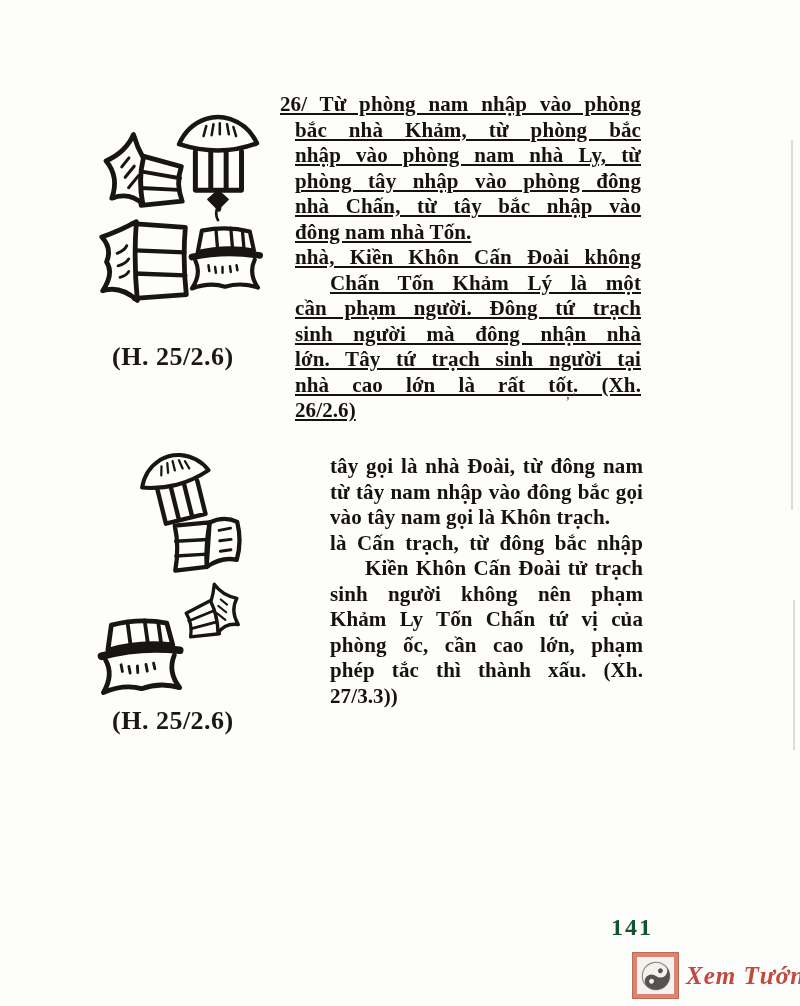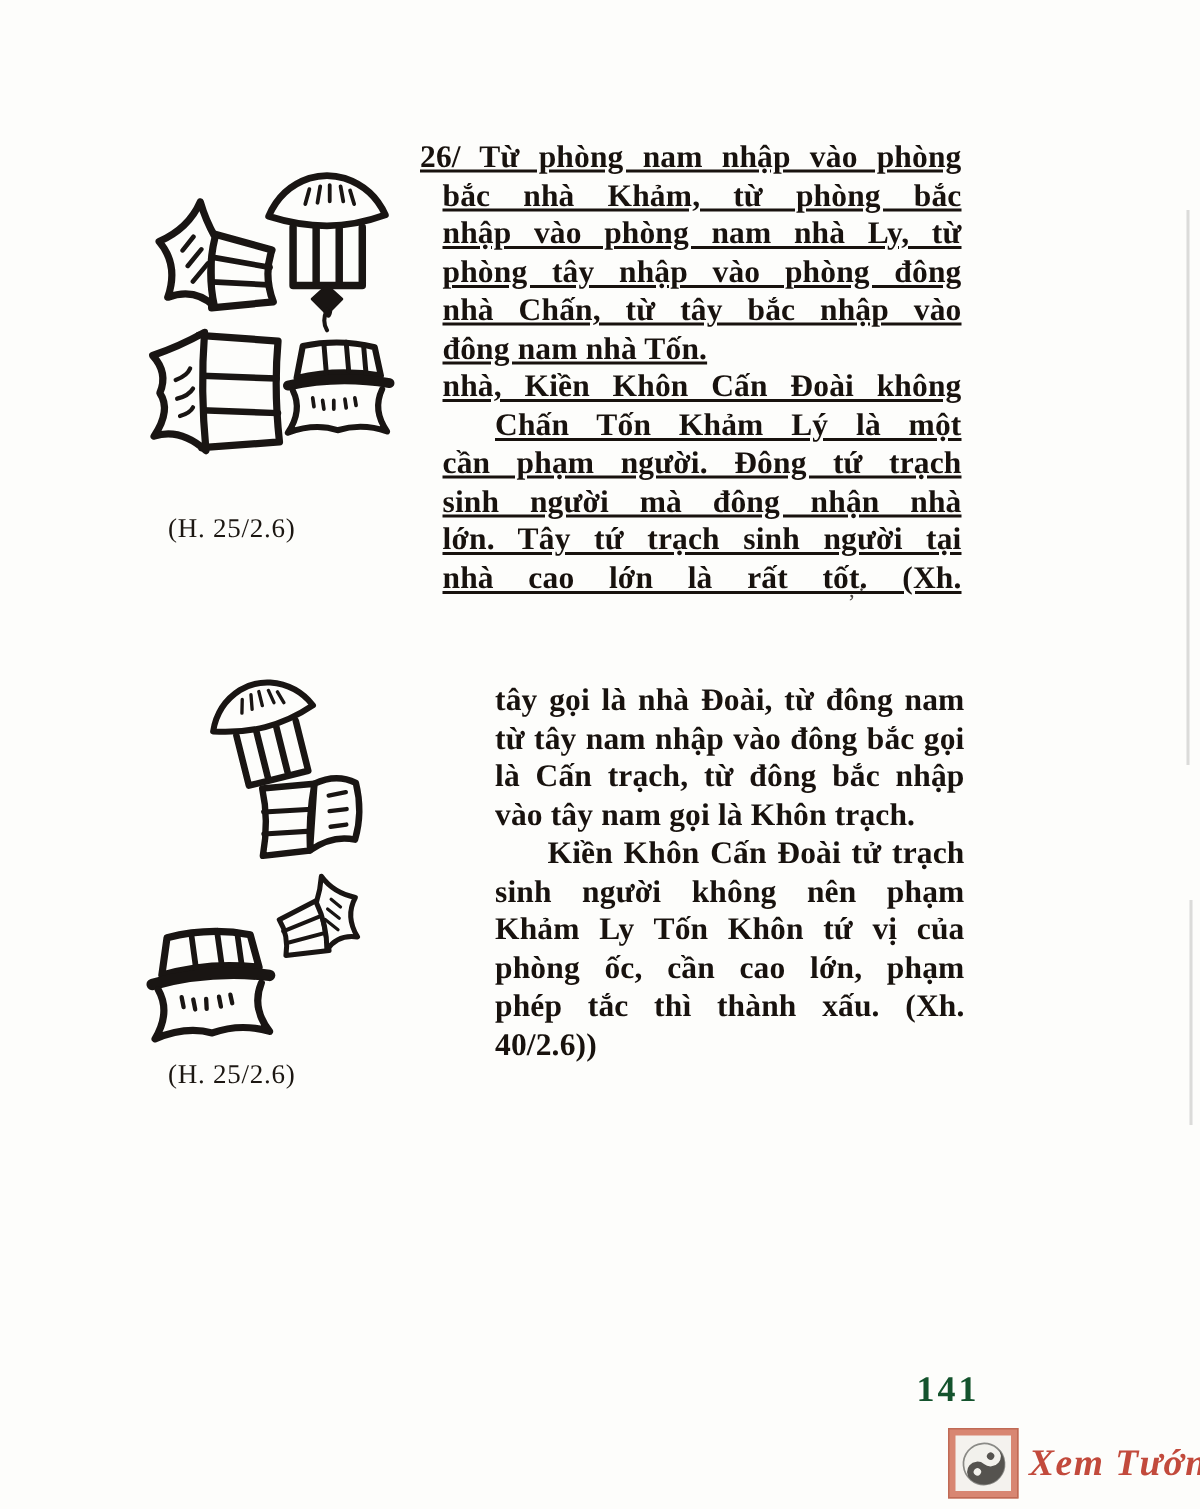--- a/index.html
+++ b/index.html
@@ -14,21 +14,21 @@
   .para{position:absolute;font-size:21px;font-weight:700;line-height:25.5px;
         letter-spacing:.1px;color:#18120e;}
   #para-26 {left:280px;top:92px; width:361px;text-decoration:underline;--cont:15px;--ind:50px;}
   #para-227{left:287px;top:454px;width:356px;--cont:43px;--ind:78px;}
   .jline{text-align:justify;text-align-last:justify;margin-left:var(--cont);}
   .jline.lead{margin-left:0;}
   .jline.indent{margin-left:var(--ind);}
   .jline.last{text-align-last:left;}
 
   
-  .caption{position:absolute;font-size:18px;font-weight:400;letter-spacing:.5px;color:#1c1712;}
+  .caption{position:absolute;font-size:26px;font-weight:700;letter-spacing:.5px;color:#1c1712;}
   #caption-1{left:112px;top:342px;}
   #caption-2{left:112px;top:706px;}
   .page-number{position:absolute;left:611px;top:914px;font-size:24px;font-weight:600;
                letter-spacing:2px;color:#14532d;}
 
   
   .sketch{position:absolute;}
   .sketch svg{display:block;width:100%;height:100%;}
   #g1h1{left:94px; top:121px;width:96px; height:131px;transform:rotate(-3deg);}
   #g1h2{left:172px;top:108px;width:92px; height:114px;}
@@ -136,32 +136,33 @@
       <div class="jline">nhập vào phòng nam nhà Ly, từ</div>
       <div class="jline">phòng tây nhập vào phòng đông</div>
       <div class="jline">nhà Chấn, từ tây bắc nhập vào</div>
       <div class="jline last">đông nam nhà Tốn.</div>
       <div class="jline">nhà, Kiền Khôn Cấn Đoài không</div>
       <div class="jline indent">Chấn Tốn Khảm Lý là một</div>
       <div class="jline">cần phạm người. Đông tứ trạch</div>
       <div class="jline">sinh người mà đông nhận nhà</div>
       <div class="jline">lớn. Tây tứ trạch sinh người tại</div>
       <div class="jline">nhà cao lớn là rất tốt. (Xh.</div>
+      <div class="jline last">26/2.6)</div>
     </div>
   <div class="para" id="para-227">
       <div class="jline">tây gọi là nhà Đoài, từ đông nam</div>
       <div class="jline">từ tây nam nhập vào đông bắc gọi</div>
+      <div class="jline last">vào tây nam gọi là Khôn trạch.</div>
       <div class="jline">là Cấn trạch, từ đông bắc nhập</div>
-      <div class="jline last">vào tây nam gọi là Khôn trạch.</div>
       <div class="jline indent">Kiền Khôn Cấn Đoài tử trạch</div>
       <div class="jline">sinh người không nên phạm</div>
-      <div class="jline">Khảm Ly Tốn Khôn tứ vị của</div>
+      <div class="jline">Khảm Ly Tốn Chấn tứ vị của</div>
       <div class="jline">phòng ốc, cần cao lớn, phạm</div>
       <div class="jline">phép tắc thì thành xấu. (Xh.</div>
-      <div class="jline last">40/2.6))</div>
+      <div class="jline last">27/3.3))</div>
     </div>
 
   <div class="edge-line" id="edge-a"></div>
   <div class="edge-line" id="edge-b"></div>
   <div class="speck" id="speck-1">,·</div>
 
   <div class="page-number">141</div>
 
   <div class="watermark">
     <div class="wm-logo">

